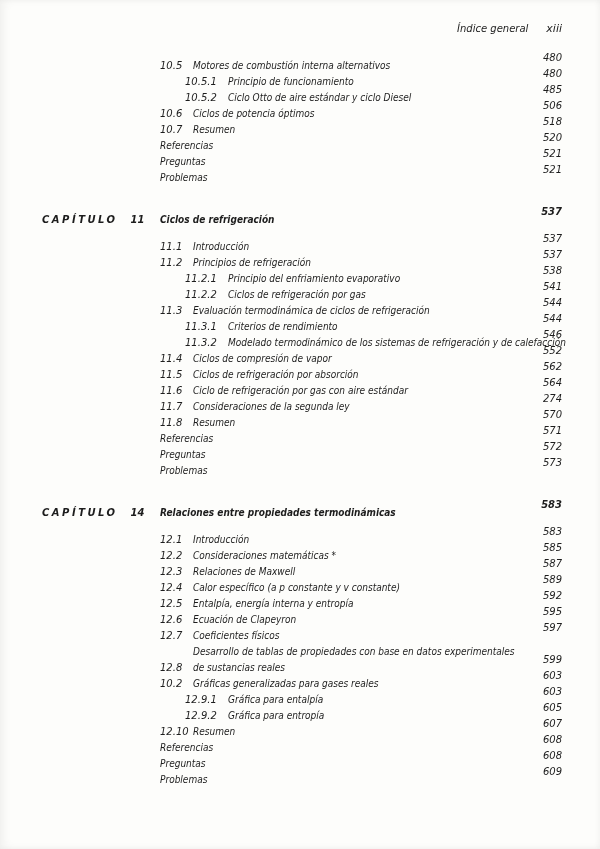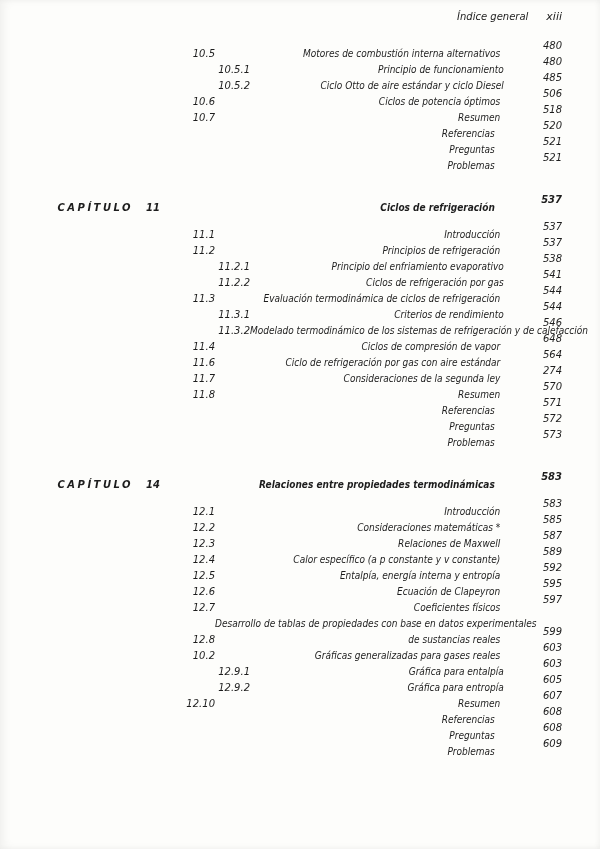--- a/index.html
+++ b/index.html
@@ -5,43 +5,42 @@
   * { margin: 0; padding: 0; box-sizing: border-box; }
   html, body { background: #ffffff; }
   body {
     width: 600px; height: 849px;
     font-family: "DejaVu Sans", sans-serif;
   }
   .page {
     width: 600px; height: 849px;
     background: #fdfdfb;
     box-shadow: inset 4px 0 8px rgba(0,0,0,0.05), inset -2px 0 5px rgba(0,0,0,0.03);
-    padding: 10px 38px 0 42px;
+    padding: 22px 38px 0 42px;
     color: #1d1d1d;
     font-style: italic;
     font-size: 10px;
     position: relative;
     overflow: hidden;
-    text-align: right;
   }
   .header {
     display: flex; justify-content: flex-end; align-items: baseline;
     gap: 18px; line-height: 14px; margin-bottom: 22px;
   }
   .hdr-title { font-size: 10px; }
   .hdr-page  { font-weight: normal; font-size: 11px; }
 
   .toc-row {
     position: relative;
     display: flex;
     align-items: flex-end;
     line-height: 16px;
     margin-left: 118px;
   }
-  .toc-row .num { flex: 0 0 33px; white-space: nowrap; margin-left: 22px; }
+  .toc-row .num { flex: 0 0 33px; white-space: nowrap; }
   .toc-row.lvl2 { padding-left: 25px; }
   .toc-row.lvl2 .num { flex: 0 0 43px; }
   .toc-row .title {
     flex: 1 1 0; min-width: 0;
     white-space: nowrap;
     transform: scaleX(0.9);
     transform-origin: 0 100%;
     padding-right: 30px;
   }
   .page-num {
@@ -152,21 +151,26 @@
         <span class="page-num">544</span>
       </div>
       <div class="toc-row lvl2">
         <span class="num">11.3.2</span>
         <span class="title">Modelado termodinámico de los sistemas de refrigeración y de calefacción</span>
         <span class="page-num">546</span>
       </div>
       <div class="toc-row lvl1">
         <span class="num">11.4</span>
         <span class="title">Ciclos de compresión de vapor</span>
-        <span class="page-num">648</span>
+        <span class="page-num">552</span>
+      </div>
+      <div class="toc-row lvl1">
+        <span class="num">11.5</span>
+        <span class="title">Ciclos de refrigeración por absorción</span>
+        <span class="page-num">562</span>
       </div>
       <div class="toc-row lvl1">
         <span class="num">11.6</span>
         <span class="title">Ciclo de refrigeración por gas con aire estándar</span>
         <span class="page-num">564</span>
       </div>
       <div class="toc-row lvl1">
         <span class="num">11.7</span>
         <span class="title">Consideraciones de la segunda ley</span>
         <span class="page-num">274</span>

